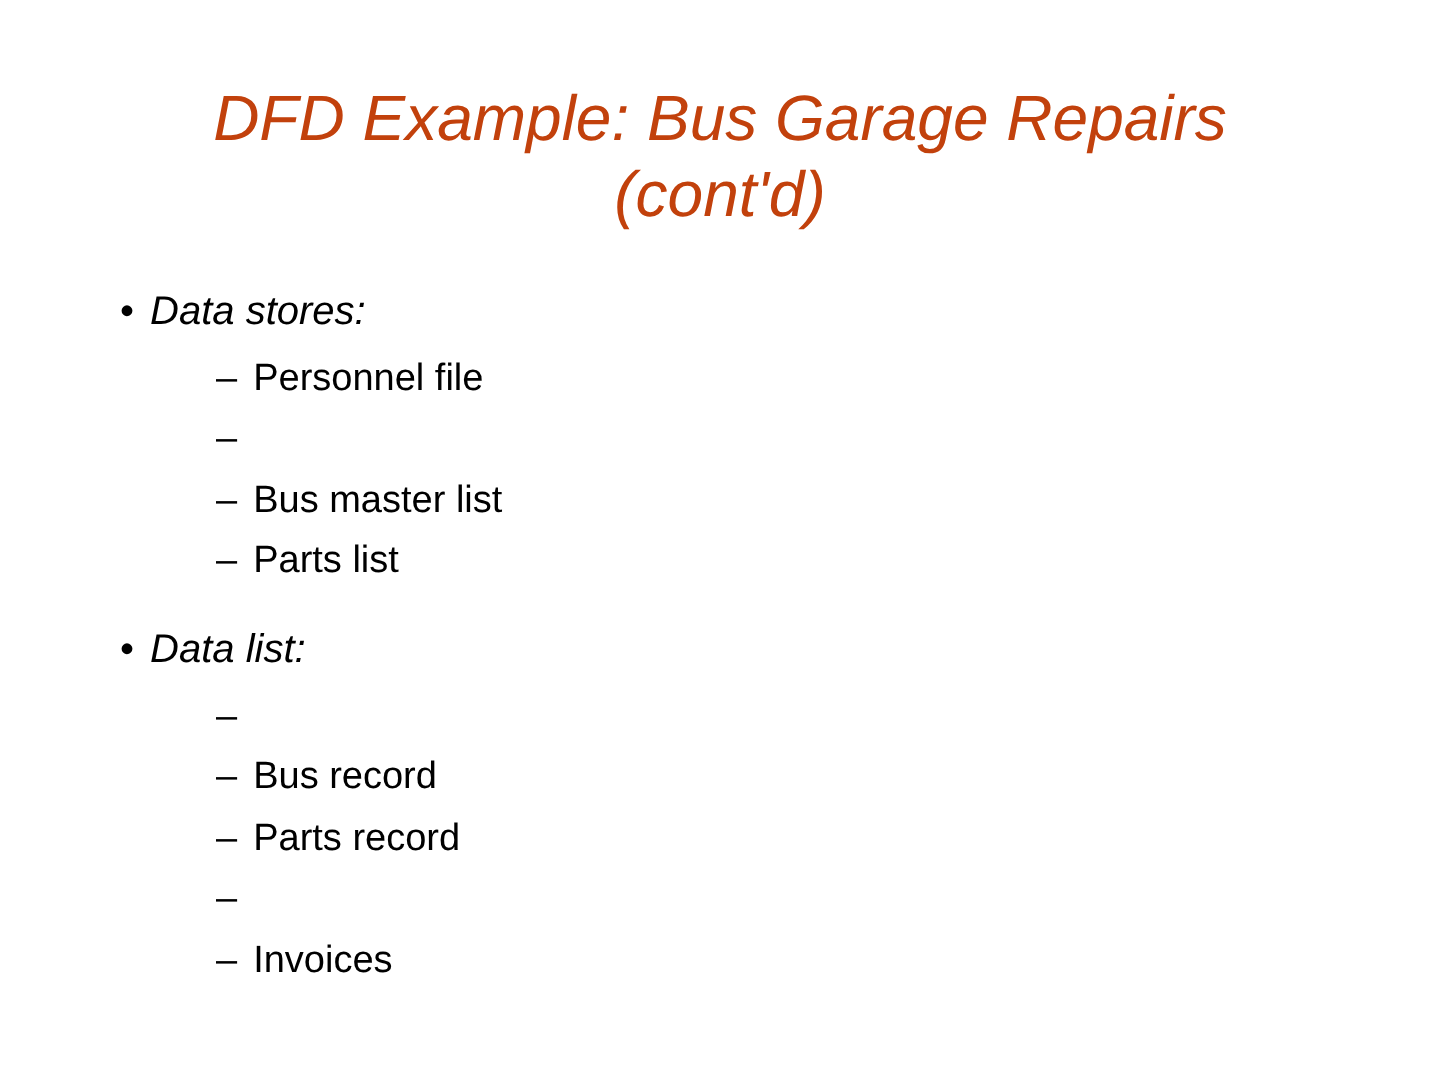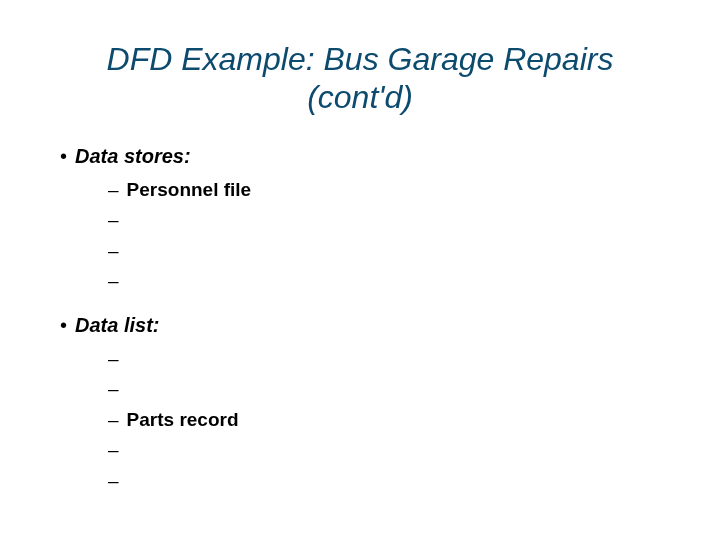--- a/index.html
+++ b/index.html
@@ -22,21 +22,21 @@
       padding: 30px 50px 30px 50px;
       display: flex;
       flex-direction: column;
     }
 
     .title {
       text-align: center;
       font-size: 32px;
       font-style: italic;
       font-weight: normal;
-      color: #0c4a6e;
+      color: #c2410c;
       line-height: 1.2;
       margin-bottom: 28px;
       margin-top: 10px;
     }
 
     .content {
       display: flex;
       flex-direction: column;
       gap: 18px;
       padding-left: 10px;
@@ -58,21 +58,21 @@
     }
 
     .bullet-dot {
       font-size: 20px;
       line-height: 1;
     }
 
     .bullet-label {
       font-size: 20px;
       font-style: italic;
-      font-weight: bold;
+      font-weight: normal;
     }
 
     .sub-items {
       display: flex;
       flex-direction: column;
       gap: 2px;
       padding-left: 48px;
     }
 
     .sub-item {
@@ -84,21 +84,20 @@
       line-height: 1.5;
     }
 
     .dash {
       font-size: 19px;
       flex-shrink: 0;
     }
 
     .sub-item-text {
       font-size: 19px;
-      font-weight: bold;
     }
   </style>
 </head>
 <body>
 
 <div class="slide">
   <div class="title">
     <span>DFD Example: Bus Garage Repairs</span><br>
     <span>(cont'd)</span>
   </div>
@@ -113,46 +112,50 @@
       <div class="sub-items">
         <div class="sub-item">
           <span class="dash">–</span>
           <span class="sub-item-text">Personnel file</span>
         </div>
         <div class="sub-item">
           <span class="dash">–</span>
         </div>
         <div class="sub-item">
           <span class="dash">–</span>
+          <span class="sub-item-text">Bus master list</span>
         </div>
         <div class="sub-item">
           <span class="dash">–</span>
+          <span class="sub-item-text">Parts list</span>
         </div>
       </div>
     </div>
 
     <div class="bullet-section">
       <div class="bullet-header">
         <span class="bullet-dot">•</span>
         <span class="bullet-label">Data list:</span>
       </div>
       <div class="sub-items">
         <div class="sub-item">
           <span class="dash">–</span>
         </div>
         <div class="sub-item">
           <span class="dash">–</span>
+          <span class="sub-item-text">Bus record</span>
         </div>
         <div class="sub-item">
           <span class="dash">–</span>
           <span class="sub-item-text">Parts record</span>
         </div>
         <div class="sub-item">
           <span class="dash">–</span>
         </div>
         <div class="sub-item">
           <span class="dash">–</span>
+          <span class="sub-item-text">Invoices</span>
         </div>
       </div>
     </div>
 
   </div>
 </div>
 
 </body></html>

